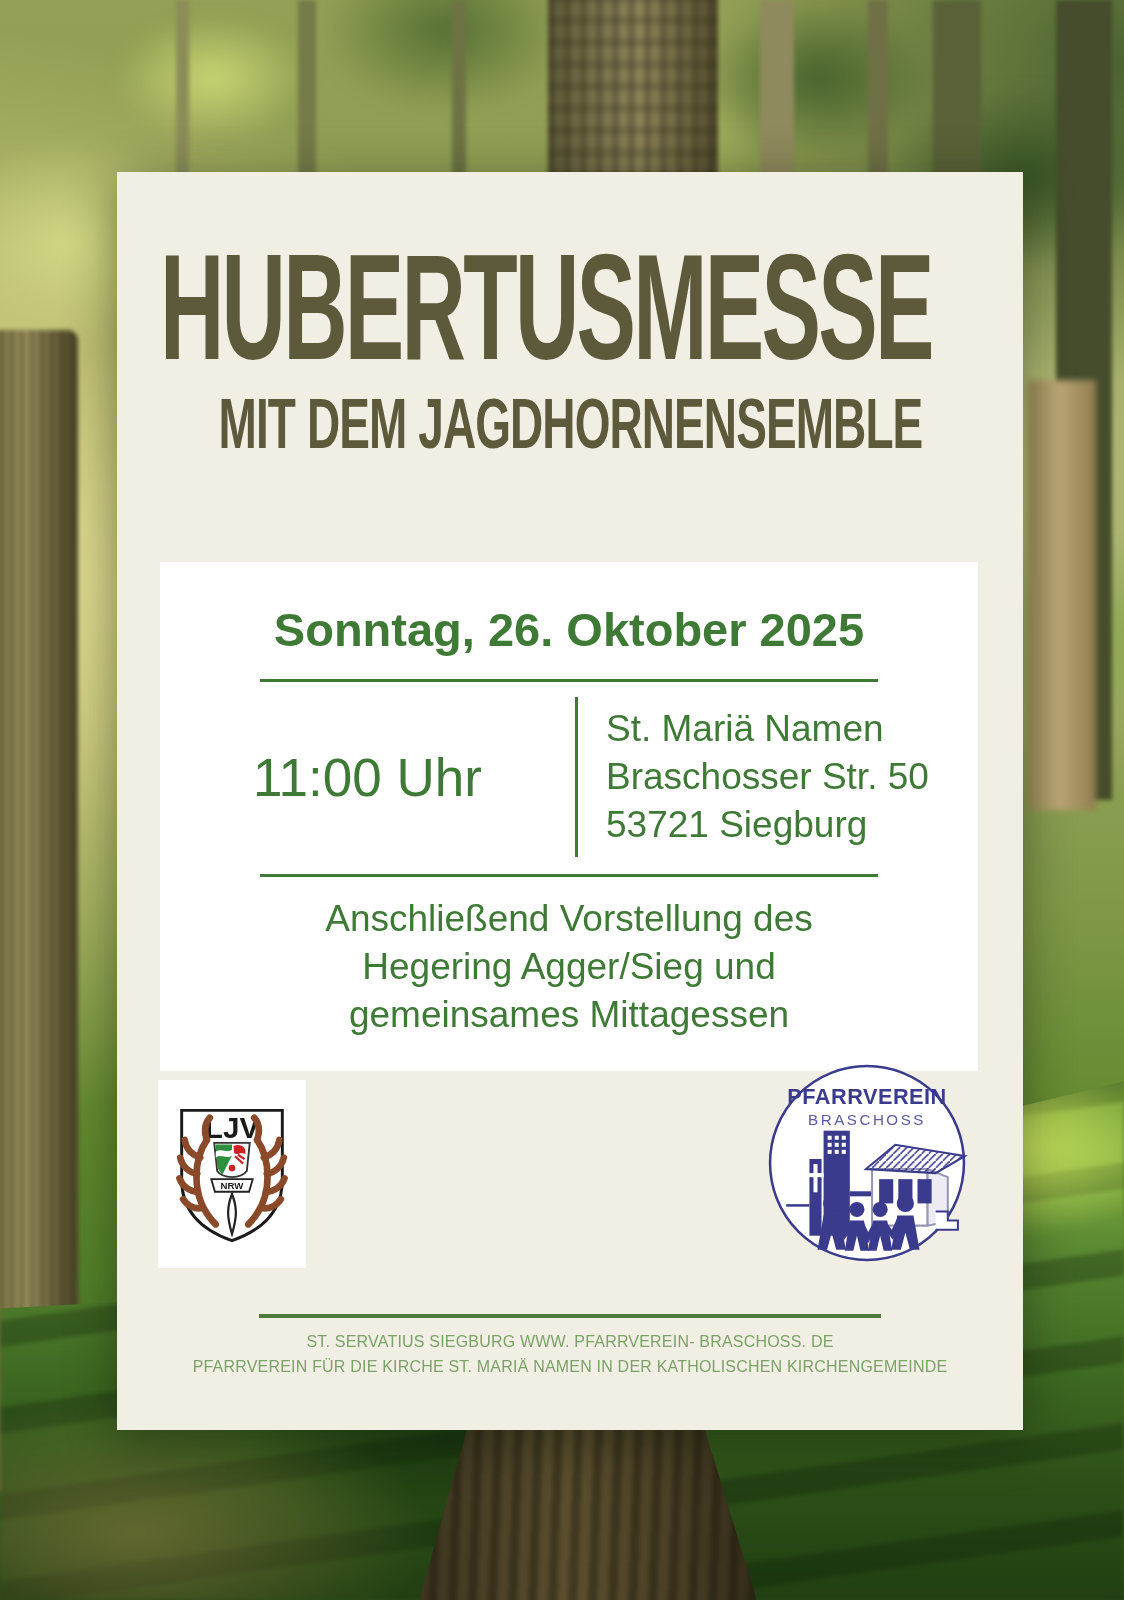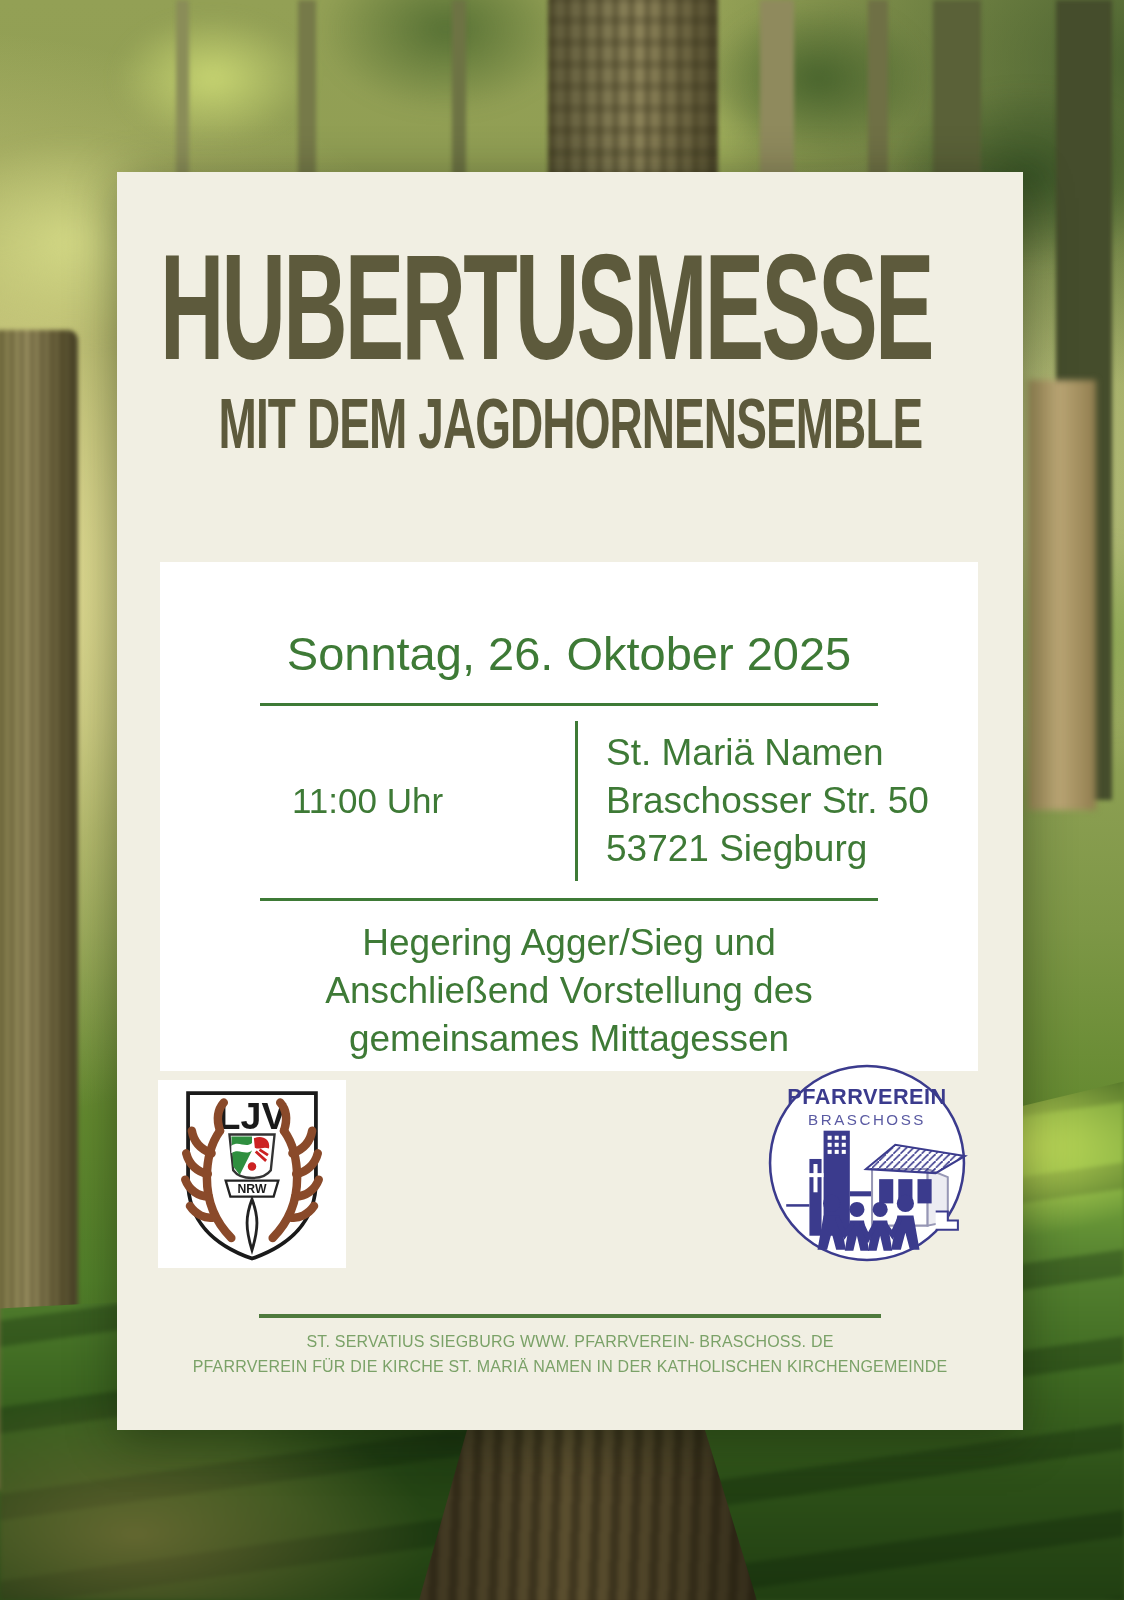--- a/index.html
+++ b/index.html
@@ -81,29 +81,29 @@
   .sub{
     height:76px;line-height:76px;text-align:center;font-weight:700;
     font-size:50px;letter-spacing:-1px;color:#5d5a3c;white-space:nowrap;
   }
   .sub .stretch{display:inline-block;transform:scale(.92,1.42);transform-origin:center;}
   
   .card{
     position:absolute;left:43px;top:390px;width:818px;height:509px;background:#ffffff;
     color:#3e7a36;
   }
-  .date{margin-top:64px;text-align:center;font-size:47px;font-weight:400;}
+  .date{margin-top:40px;text-align:center;font-size:47px;font-weight:700;}
   .rule{width:618px;height:3px;background:#3e7a36;margin:22px auto 0;}
   .time-row{margin-top:4px;height:182px;display:flex;align-items:center;}
-  .time{width:415px;text-align:center;font-size:35px;}
+  .time{width:415px;text-align:center;font-size:53px;}
   .vline{width:3px;height:160px;background:#3e7a36;}
   .addr{margin-left:28px;font-size:37px;line-height:1.3;}
   .after{margin-top:18px;text-align:center;font-size:37px;line-height:1.3;}
   
-  .ljv-box{position:absolute;left:41px;top:908px;width:188px;height:188px;background:#fff;text-align:right;}
+  .ljv-box{position:absolute;left:41px;top:908px;width:148px;height:188px;background:#fff;text-align:right;}
   .ljv-box svg{width:100%;height:100%;display:block;}
   .pv-circle{position:absolute;left:649px;top:890px;width:202px;height:202px;}
   .pv-circle svg{width:100%;height:100%;display:block;}
   
   .footer-rule{position:absolute;left:142px;top:1142px;width:622px;height:4px;background:#4e7a3c;}
   .footer-text{
     position:absolute;left:0;top:1158px;width:100%;text-align:center;
     font-size:16px;line-height:1.55;color:#7ba268;letter-spacing:.2px;
   }
 </style>
@@ -143,22 +143,22 @@
       <div class="time">11:00 Uhr</div>
       <div class="vline"></div>
       <div class="addr">
         <div>St. Mariä Namen</div>
         <div>Braschosser Str. 50</div>
         <div>53721 Siegburg</div>
       </div>
     </div>
     <div class="rule" style="margin-top:6px;"></div>
     <div class="after">
+      <div>Anschließend Vorstellung des</div>
       <div>Hegering Agger/Sieg und</div>
-      <div>Anschließend Vorstellung des</div>
       <div>gemeinsames Mittagessen</div>
     </div>
   </div>
 
   <div class="ljv-box">
     <svg viewBox="0 0 200 200">
       <rect width="200" height="200" fill="#ffffff"></rect>
       <path d="M32 14 H168 V108 C168 150 140 176 100 190 C60 176 32 150 32 108 Z" fill="#ffffff" stroke="#1a1a1a" stroke-width="4"></path>
       <text x="100" y="52" font-size="40" font-weight="bold" fill="#1a1a1a" text-anchor="middle" font-family="Liberation Sans, sans-serif">LJV</text>
       <g stroke="#8a4a2a" stroke-width="9" fill="none" stroke-linecap="round">

